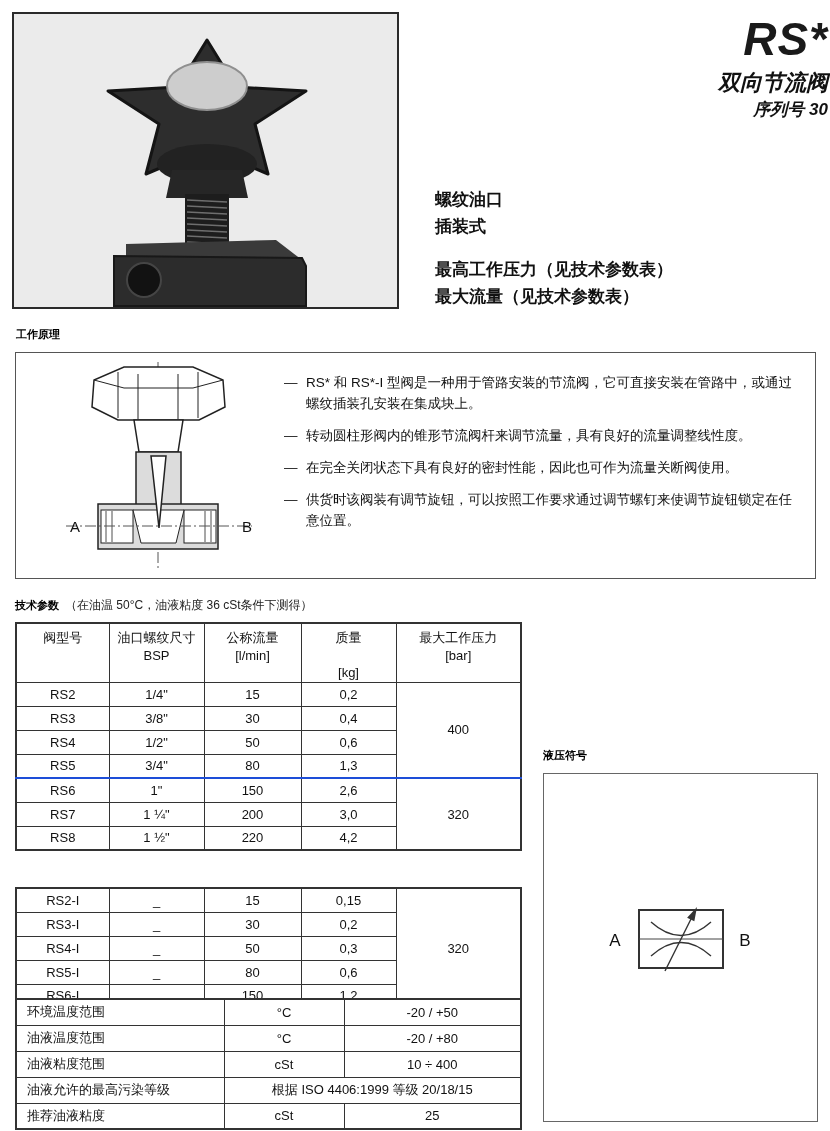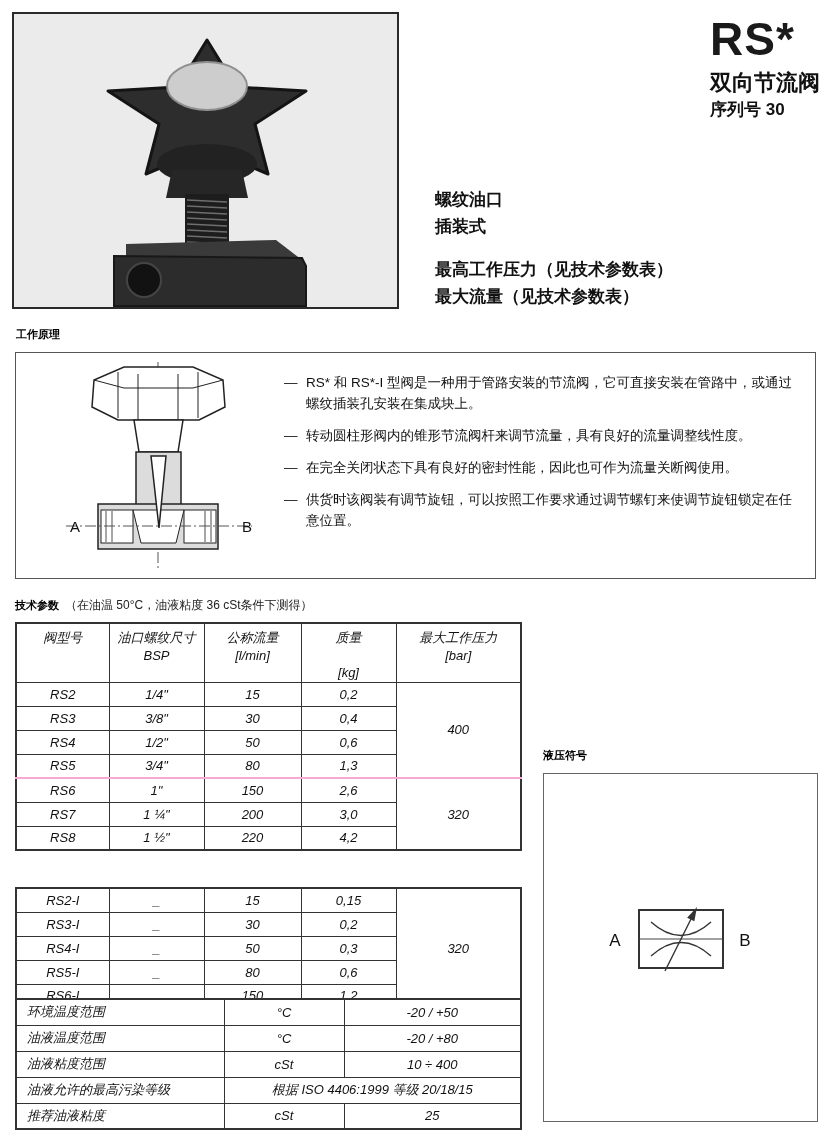--- a/index.html
+++ b/index.html
@@ -9,21 +9,21 @@
     font-family:"Liberation Sans","DejaVu Sans",sans-serif;
     color:#111;
   }
   .abs { position:absolute; }
 
   
   .photo-frame { left:12px; top:12px; width:387px; height:297px;
     border:2px solid #2a2a2a; background:#ebebeb; }
 
   
-  .title-block { right:10px; top:16px; text-align:left; }
+  .title-block { right:2px; top:16px; text-align:right;font-style:italic; }
   .model-code { font-size:46px; font-weight:bold; letter-spacing:1px; line-height:1.0; color:#1a1a1a;}
   .model-type { font-size:22px; font-weight:bold; margin-top:6px; }
   .model-series { font-size:17px; font-weight:bold; }
 
   
   .intro-block { left:435px; top:186px; }
   .intro-line { font-size:17px; font-weight:bold; line-height:27px; }
   .intro-gap { height:16px; }
 
   
@@ -35,31 +35,31 @@
   .wp-box { left:15px; top:352px; width:801px; height:227px; border:1px solid #555; background:#fff; }
   .wp-drawing { position:absolute; left:40px; top:7px; }
   .wp-bullets { position:absolute; left:268px; top:20px; width:520px; }
   .bullet { display:flex; font-size:13.5px; line-height:1.55; margin-bottom:11px; }
   .bullet .dash { flex:0 0 22px; }
   .bullet .btext { flex:1; }
 
   
   .tp-title { left:15px; top:595px; }
 
-  table { border-collapse:collapse; table-layout:fixed; background:#fff;font-style:italic; }
+  table { border-collapse:collapse; table-layout:fixed; background:#fff; }
   .spec-table { border:2px solid #333; }
   .spec-table td, .spec-table th { border:1px solid #333; font-size:13px; text-align:center;
      padding:0 2px; font-weight:normal; color:#111; }
   .spec-table th { white-space:pre-line; vertical-align:top; padding-top:5px; line-height:1.35; }
   .main-table { left:15px; top:622px; width:505px; }
   .main-table th { height:55px; }
   .main-table td { height:24px; }
   .insert-table { left:15px; top:887px; width:505px; }
   .insert-table td { height:24px; }
-  tr.group-break td { border-top:2px solid #f9a8d4; }
+  tr.group-break td { border-top:2px solid #1d4ed8; }
 
   .cond-table { left:15px; top:998px; width:505px; }
   .cond-table td { height:26px; }
   .cond-table td.lbl { text-align:left; padding-left:10px; }
 
   
   .hs-title { left:543px; top:748px; }
   .hs-box { left:543px; top:773px; width:275px; height:349px; border:1px solid #666; background:#fff; }
 
   svg text { font-family:"Liberation Sans","DejaVu Sans",sans-serif; }

